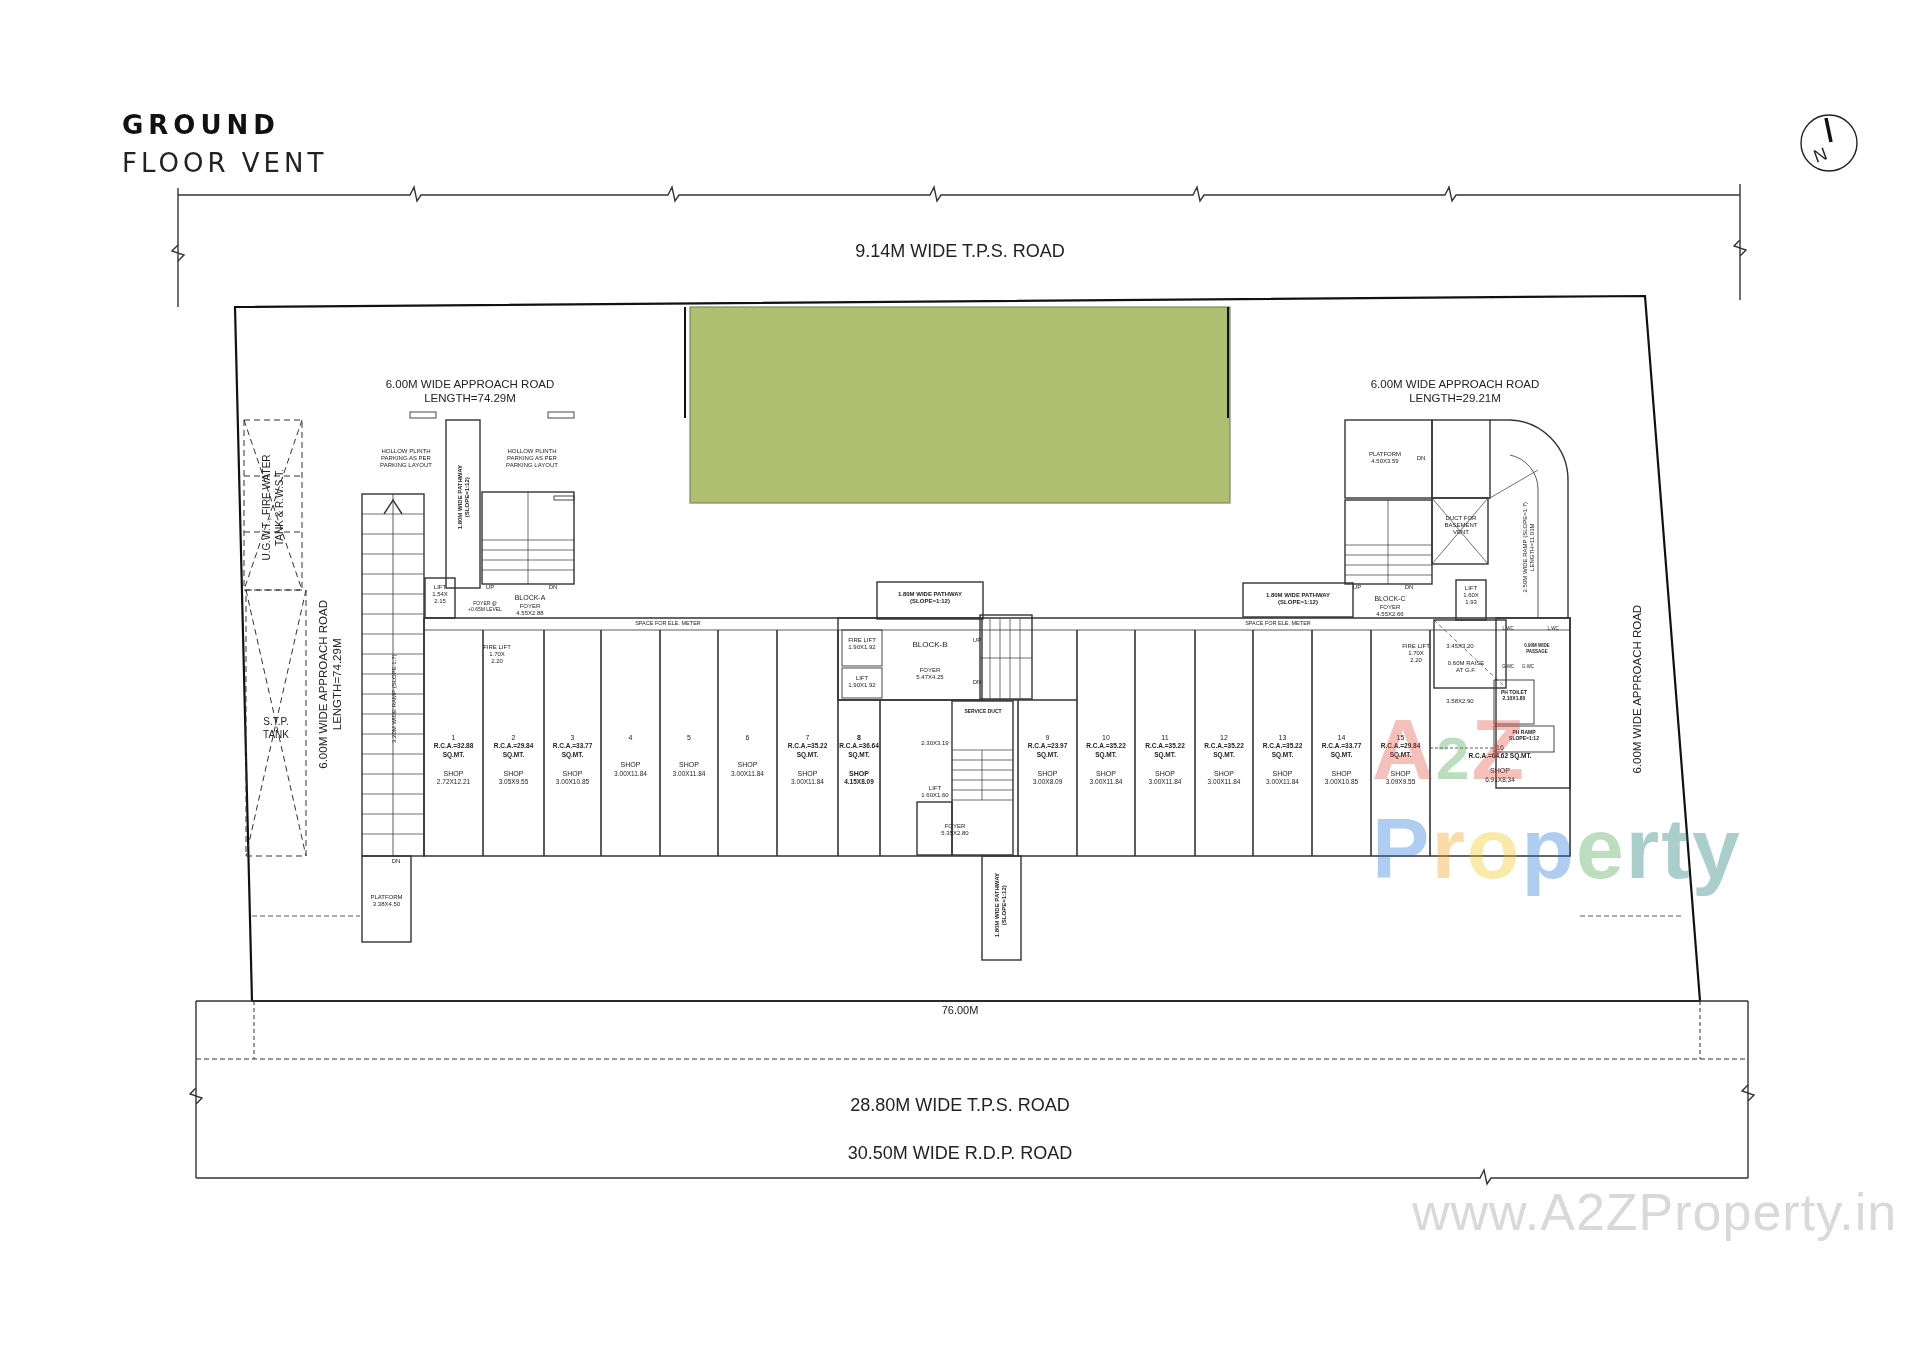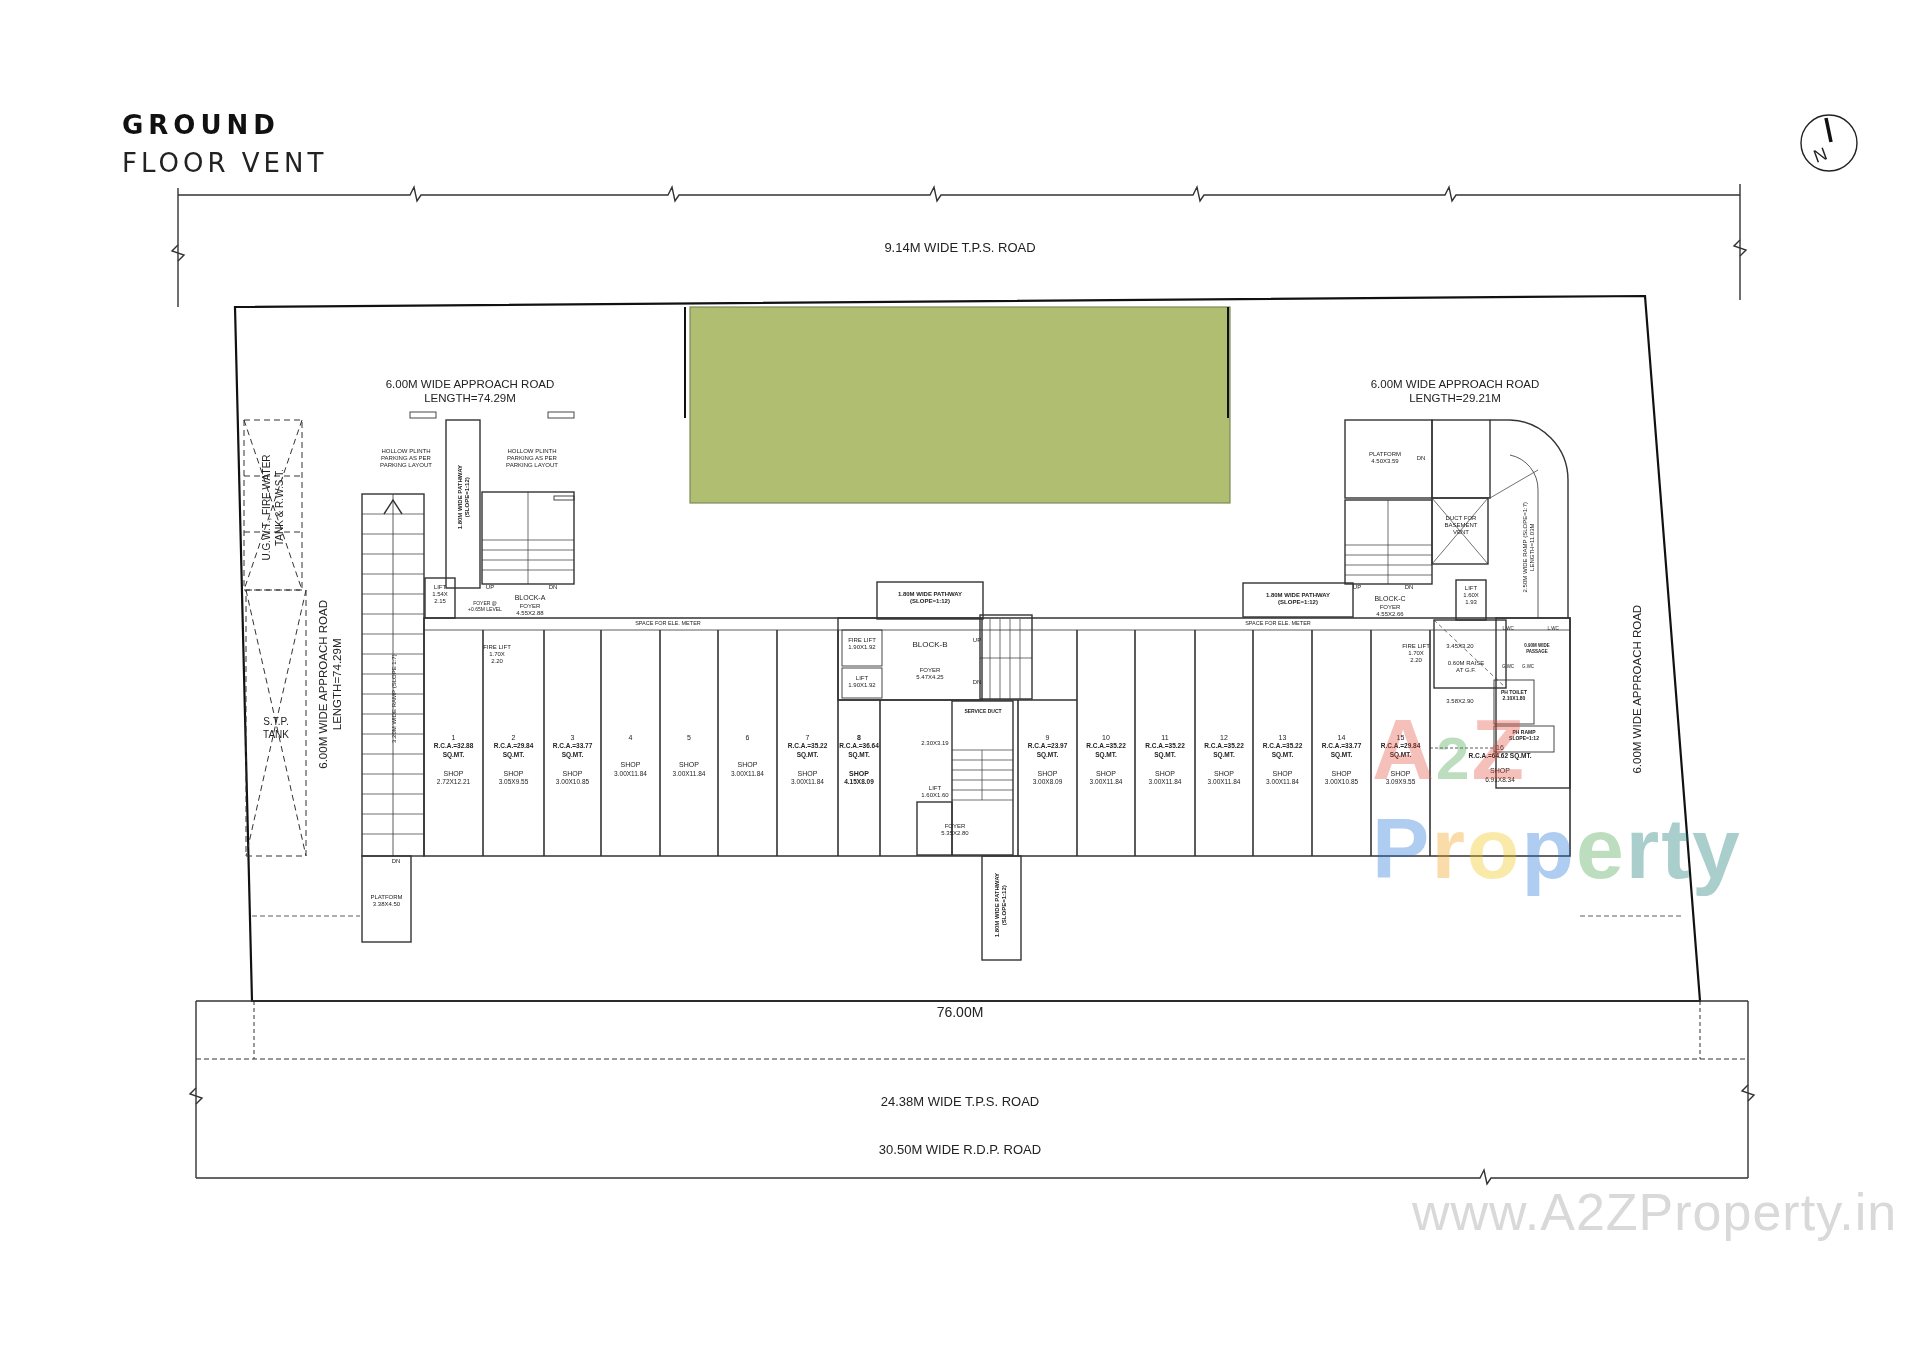--- a/index.html
+++ b/index.html
@@ -1,21 +1,21 @@
 <!DOCTYPE html>
 <html><head>
 <meta charset="utf-8">
 <style>
   html,body{margin:0;padding:0;background:#ffffff;}
   body{width:1920px;height:1357px;position:relative;overflow:hidden;font-family:"Liberation Sans",sans-serif;color:#222;}
   .abs{position:absolute;}
   .title-1{left:122px;top:110px;font-size:26px;font-weight:bold;letter-spacing:5px;color:#111;font-family:"DejaVu Sans",sans-serif;}
   .title-2{left:122px;top:148px;font-size:26px;letter-spacing:4px;color:#222;font-family:"DejaVu Sans",sans-serif;}
   .lbl{position:absolute;text-align:center;color:#222;line-height:1.25;white-space:nowrap;}
-  .road{font-size:13px;}
+  .road{font-size:18px;}
   .tiny{font-size:6px;line-height:1.2;}
   .vert{transform:rotate(-90deg);transform-origin:center center;}
   .shop-num{font-size:7px;}
   .shop-rca{font-size:6.5px;font-weight:bold;}
   .shop-name{font-size:7px;margin-top:9px;}
   .shop-dim{font-size:6.5px;}
   .shop{position:absolute;text-align:center;line-height:1.35;}
   .wm-url{left:1412px;top:1182px;font-size:52px;color:#d9d9d9;letter-spacing:1px;}
   .wm-brand{left:1372px;top:700px;font-size:86px;font-weight:bold;letter-spacing:2px;opacity:.35;}
   svg{position:absolute;left:0;top:0;}
@@ -181,22 +181,22 @@
   <rect x="690" y="307" width="540" height="196" fill="#b0be72" stroke="#7a8a5a" stroke-width="1.2"></rect>
   <line x1="685" y1="307" x2="685" y2="418" stroke="#111" stroke-width="2"></line>
   <line x1="1228" y1="307" x2="1228" y2="418" stroke="#111" stroke-width="2"></line>
 </svg>
 
 <div class="abs title-1">GROUND</div>
 <div class="abs title-2">FLOOR VENT</div>
 <div class="abs" style="left:1814px;top:145px;font-size:18px;transform:rotate(-20deg);">N</div>
 
 <div class="lbl road" style="left:820px;top:240px;width:280px;">9.14M WIDE T.P.S. ROAD</div>
-<div class="lbl" style="left:900px;top:1004px;width:120px;font-size:14px;text-align:center;">76.00M</div>
-<div class="lbl road" style="left:820px;top:1094px;width:280px;">24.38M WIDE T.P.S. ROAD</div>
+<div class="lbl" style="left:900px;top:1004px;width:120px;font-size:11px;text-align:center;">76.00M</div>
+<div class="lbl road" style="left:820px;top:1094px;width:280px;">28.80M WIDE T.P.S. ROAD</div>
 <div class="lbl road" style="left:820px;top:1142px;width:280px;">30.50M WIDE R.D.P. ROAD</div>
 
 <div class="lbl" style="left:370px;top:377px;width:200px;font-size:11.5px;">
   <div>6.00M WIDE APPROACH ROAD</div>
   <div>LENGTH=74.29M</div>
 </div>
 <div class="lbl" style="left:1355px;top:377px;width:200px;font-size:11.5px;">
   <div>6.00M WIDE APPROACH ROAD</div>
   <div>LENGTH=29.21M</div>
 </div>

